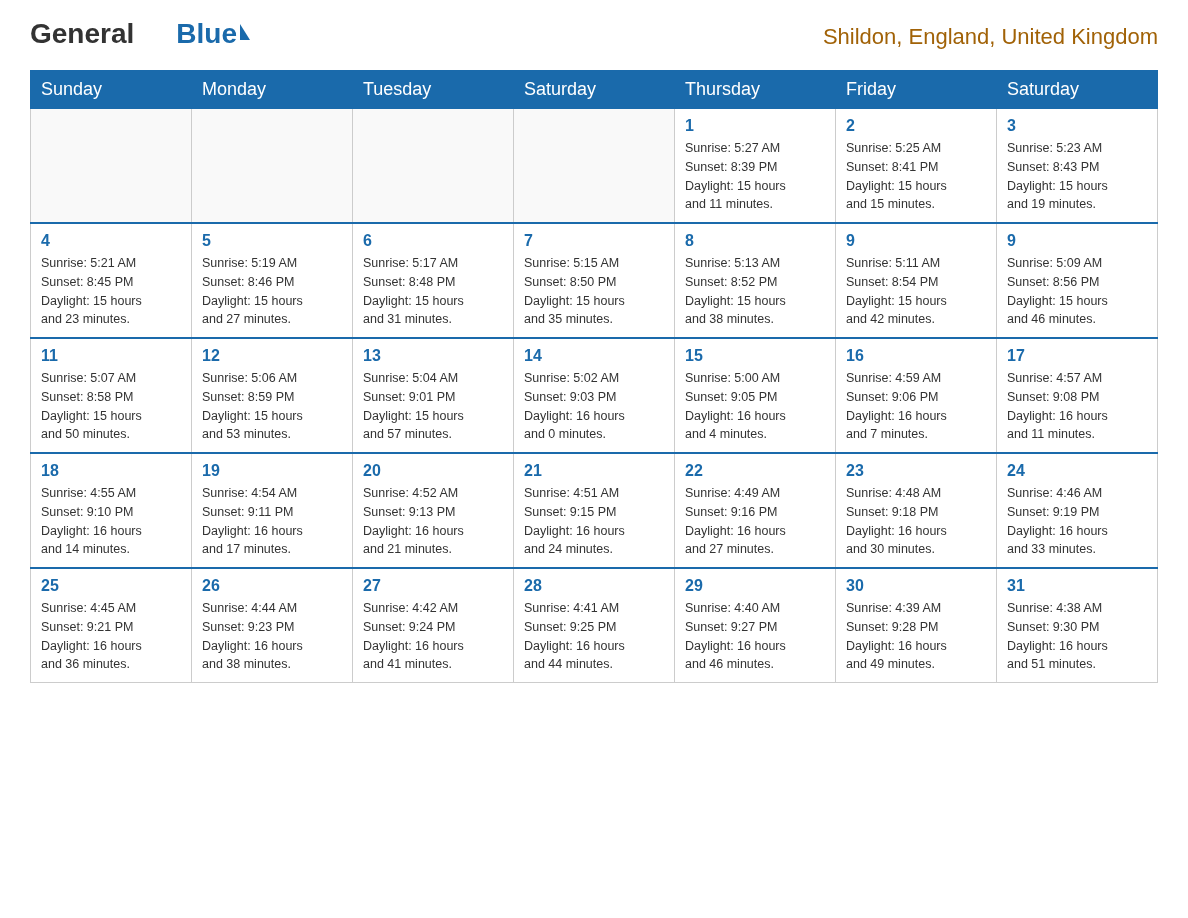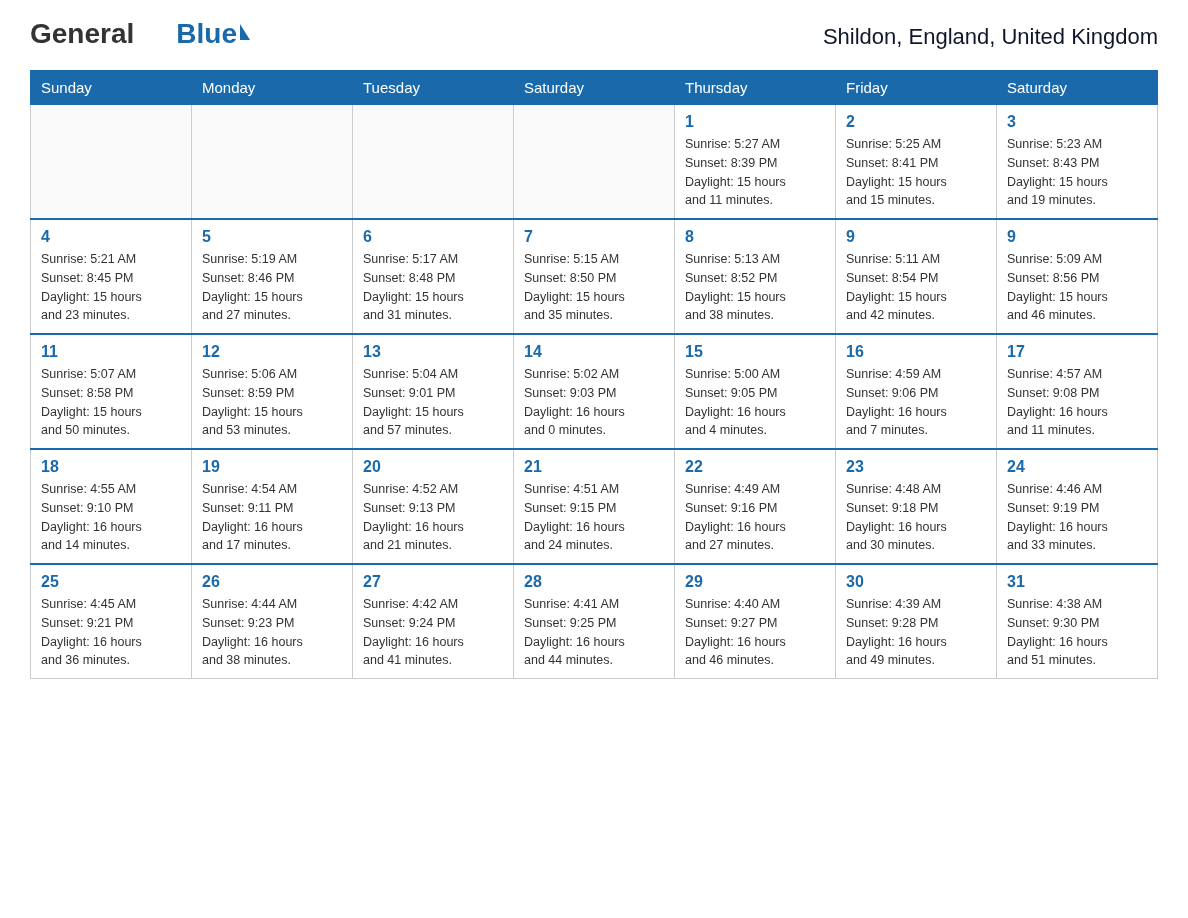--- a/index.html
+++ b/index.html
@@ -50,31 +50,31 @@
       text-align: right;
     }
     .month-title {
       font-size: 52px;
       font-weight: bold;
       color: #333;
       line-height: 1;
     }
     .location-title {
       font-size: 22px;
-      color: #0f172a;
+      color: #a16207;
       margin-top: 4px;
     }
     .calendar {
       width: 100%;
       border-collapse: collapse;
     }
     .calendar th {
       background-color: #1a6aab;
       color: #fff;
-      font-size: 15px;
+      font-size: 18px;
       font-weight: normal;
       padding: 8px 10px;
       text-align: left;
       border: 1px solid #1a6aab;
     }
     .calendar td {
       vertical-align: top;
       padding: 8px 10px;
       border: 1px solid #ccc;
       font-size: 13px;

